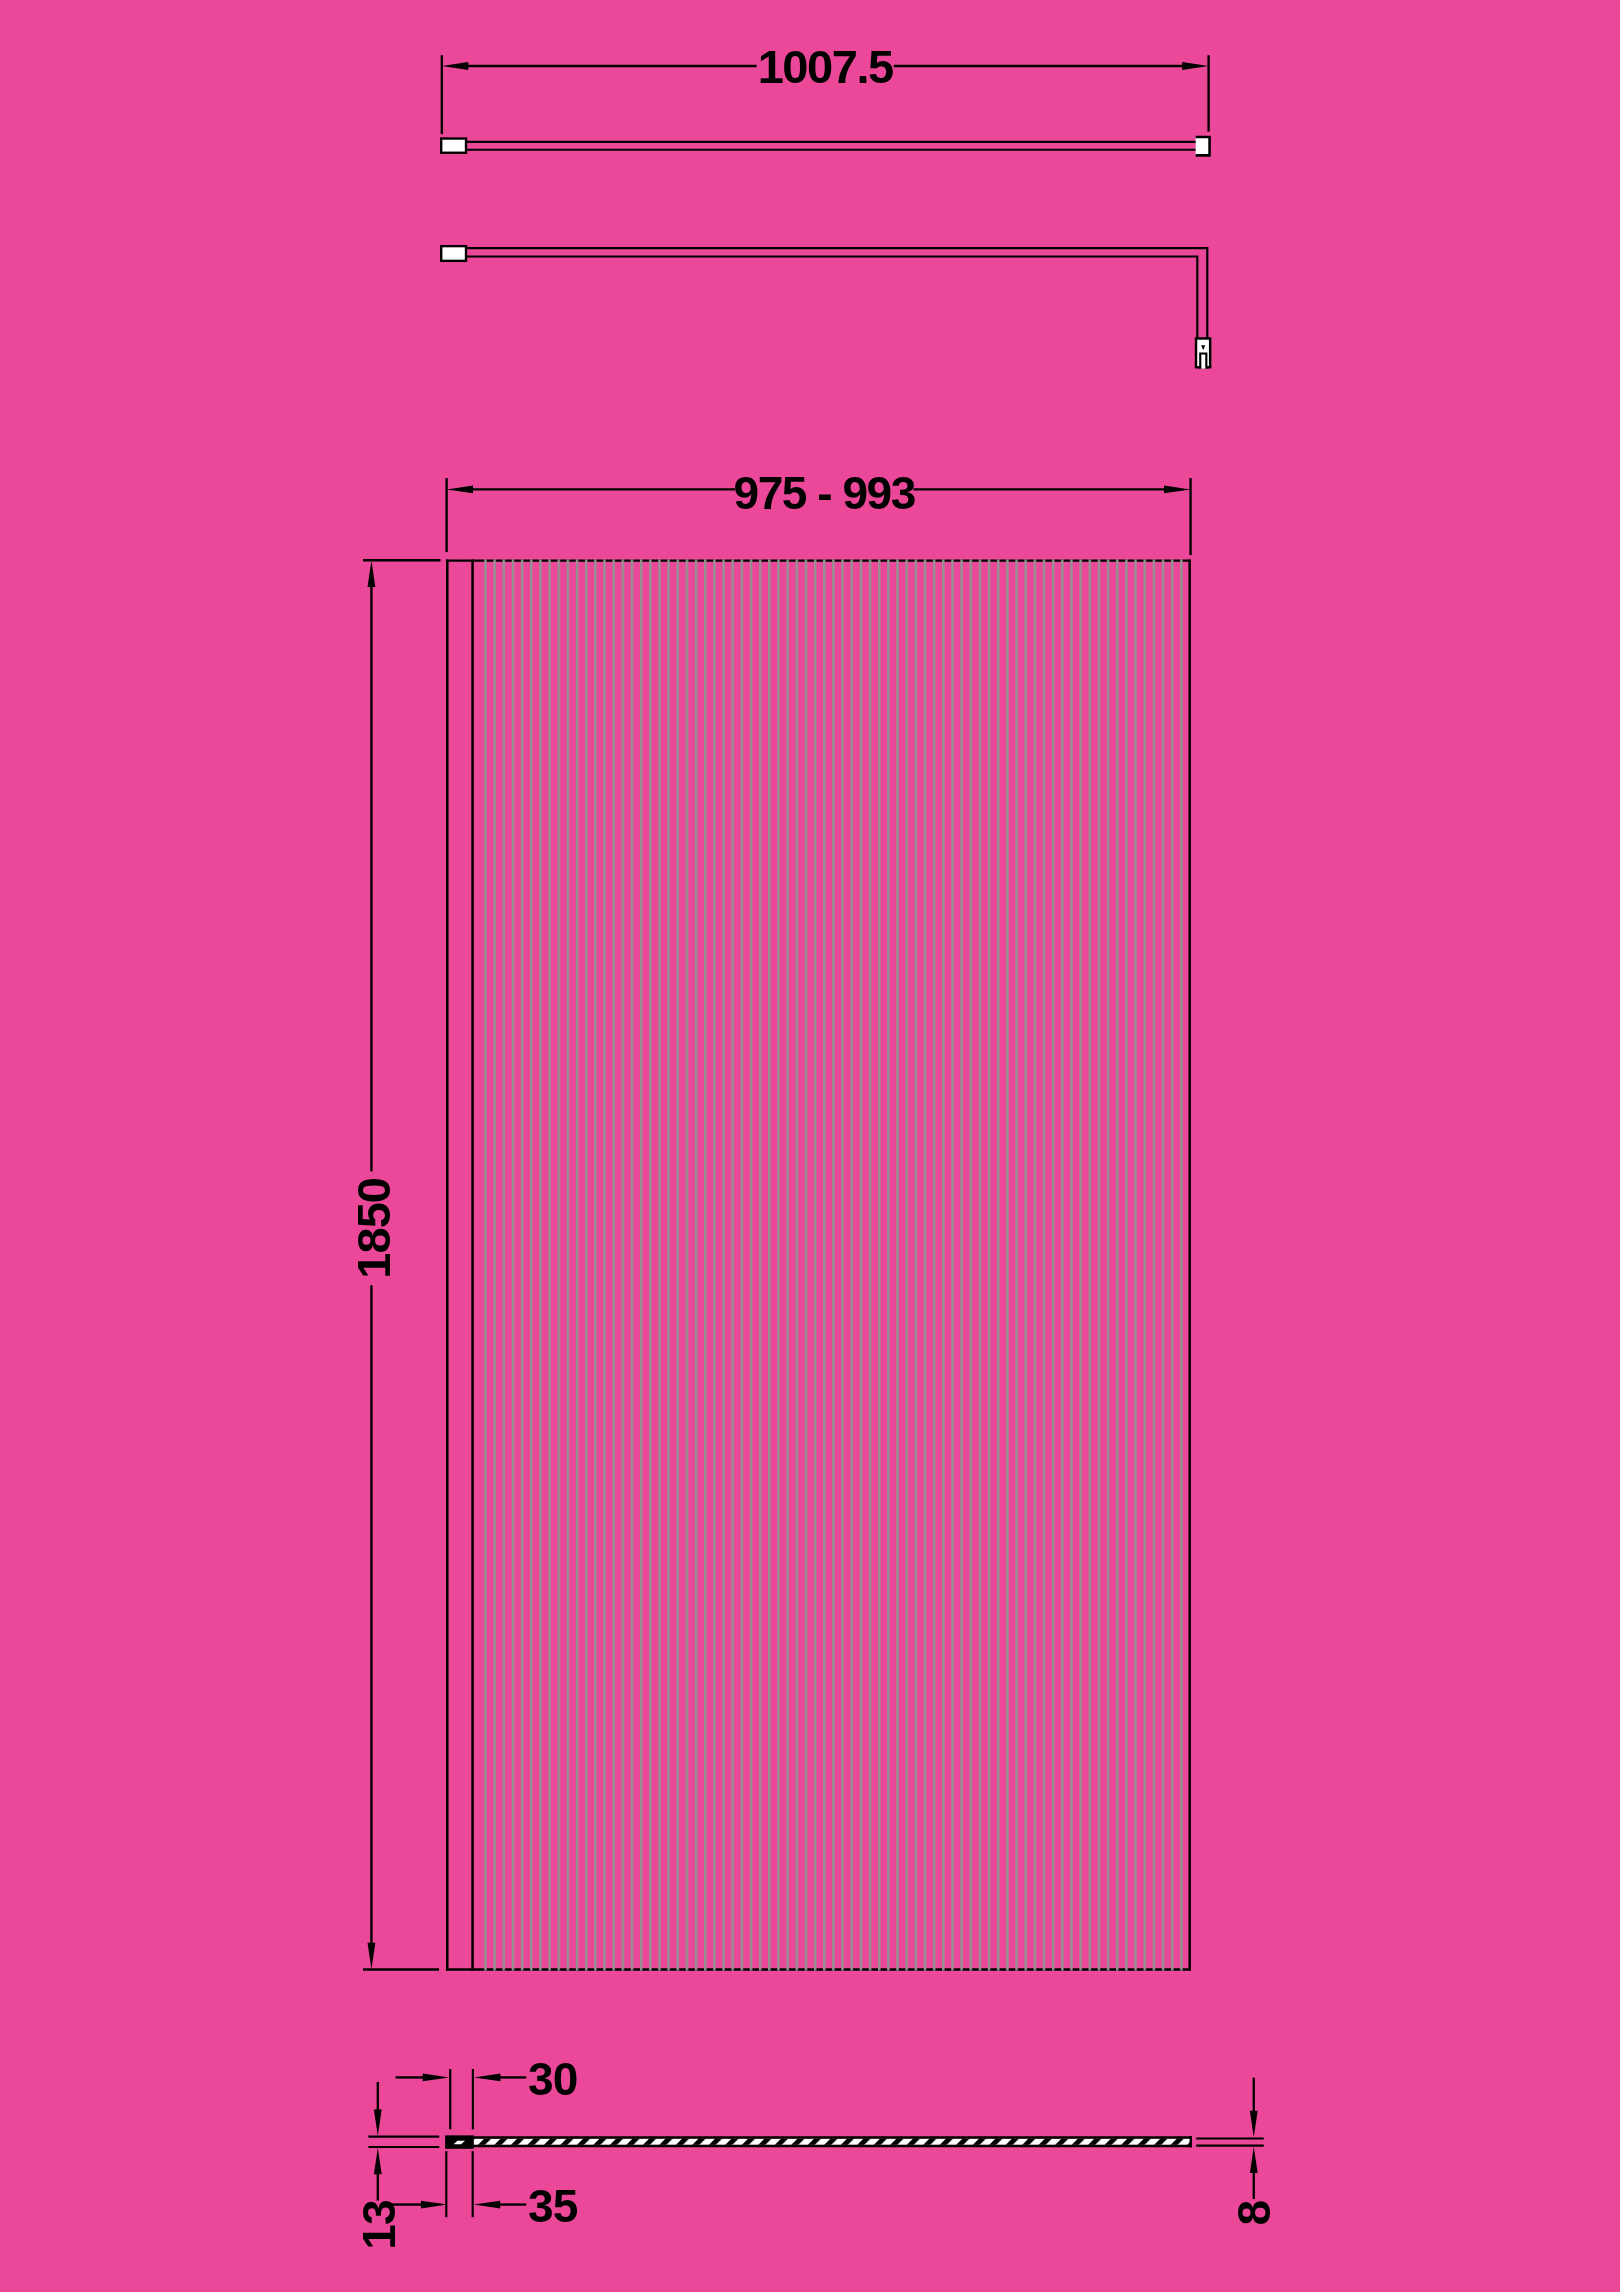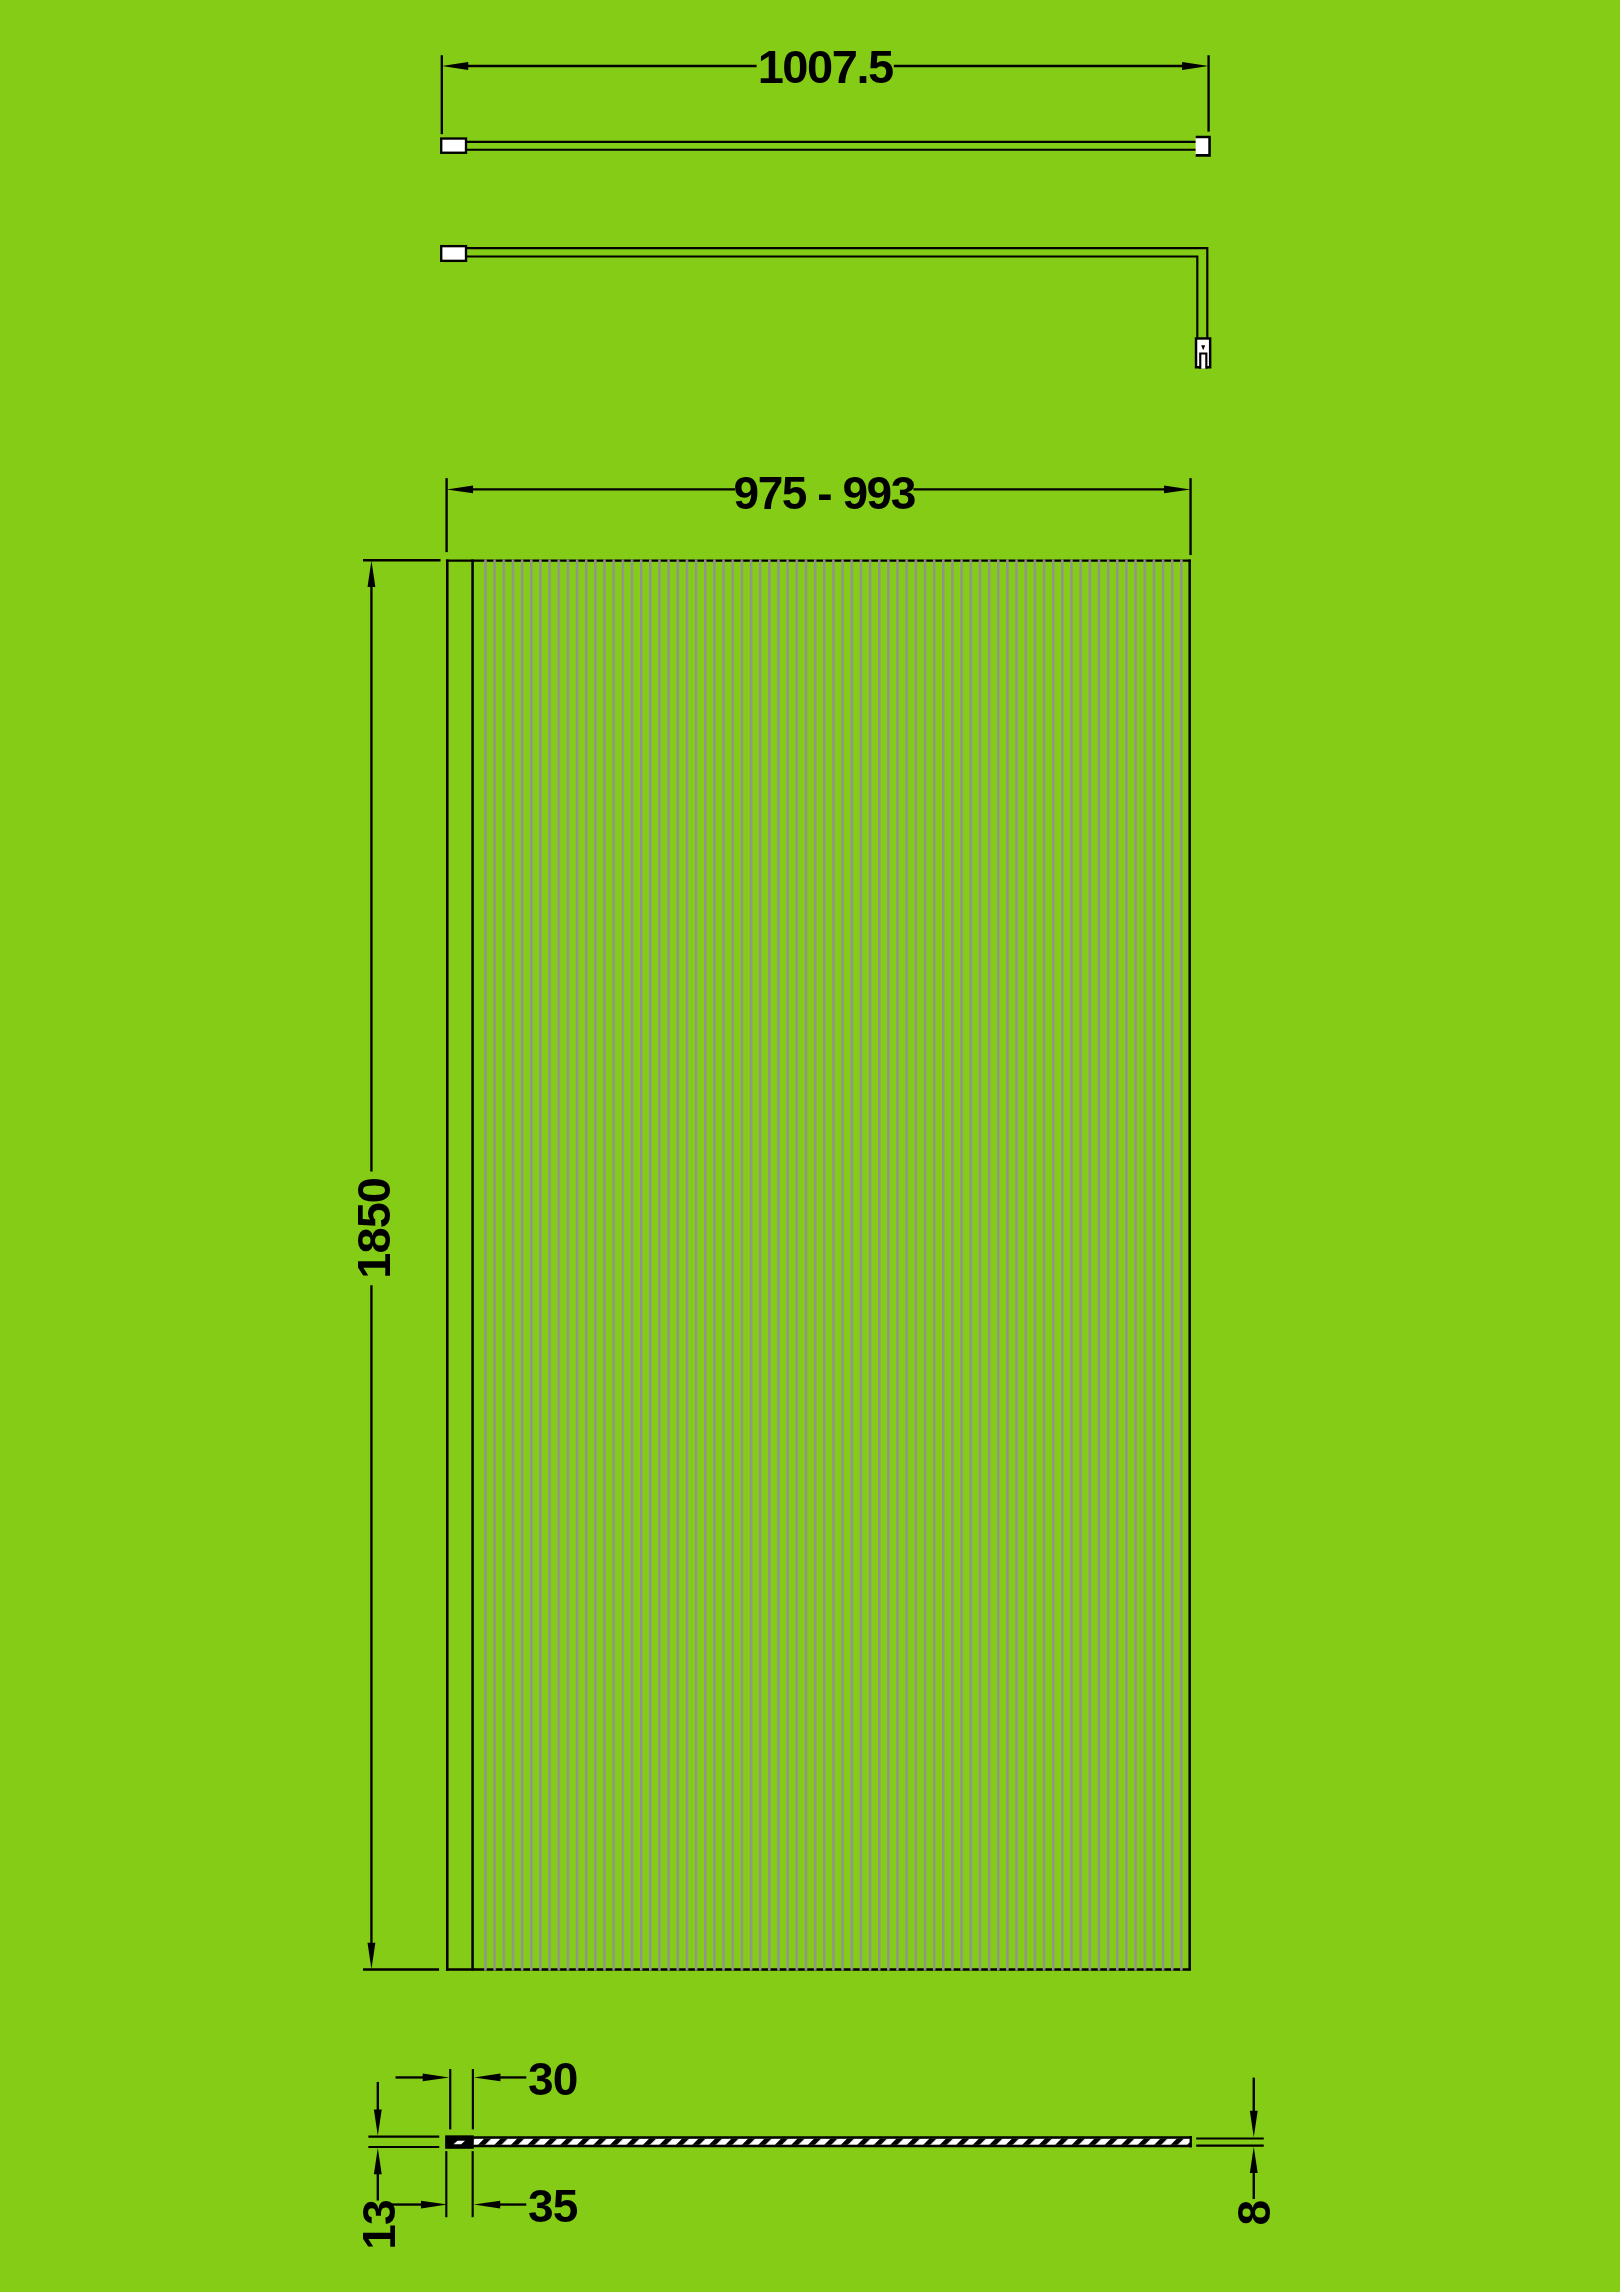--- a/index.html
+++ b/index.html
@@ -1,16 +1,16 @@
 <!DOCTYPE html>
 <html><head>
 <meta charset="utf-8">
 <style>
   html,body{margin:0;padding:0;background:#ffffff;}
-  .page{position:relative;width:1620px;height:2293px;background:#84cc16;overflow:hidden;}
+  .page{position:relative;width:1620px;height:2293px;background:#ec4899;overflow:hidden;}
   text{font-family:"Liberation Sans",sans-serif;font-weight:bold;fill:#000;}
 </style>
 </head>
 <body>
 <div class="page">
 <svg width="1620" height="2293" viewBox="0 0 1653 2339" xmlns="http://www.w3.org/2000/svg">
 <defs>
 
   <pattern id="flute" x="494.1" y="0" width="9.343" height="12" patternUnits="userSpaceOnUse">
     <rect x="0" y="0" width="2.5" height="12" fill="#929292"></rect>

